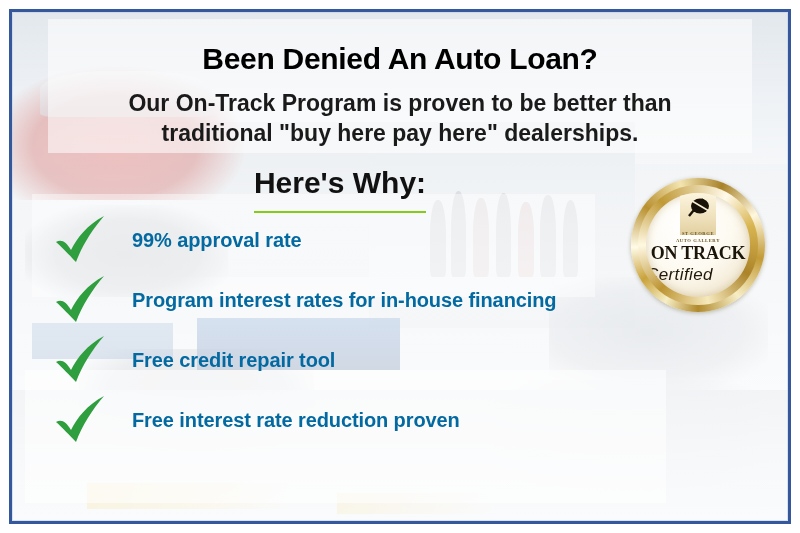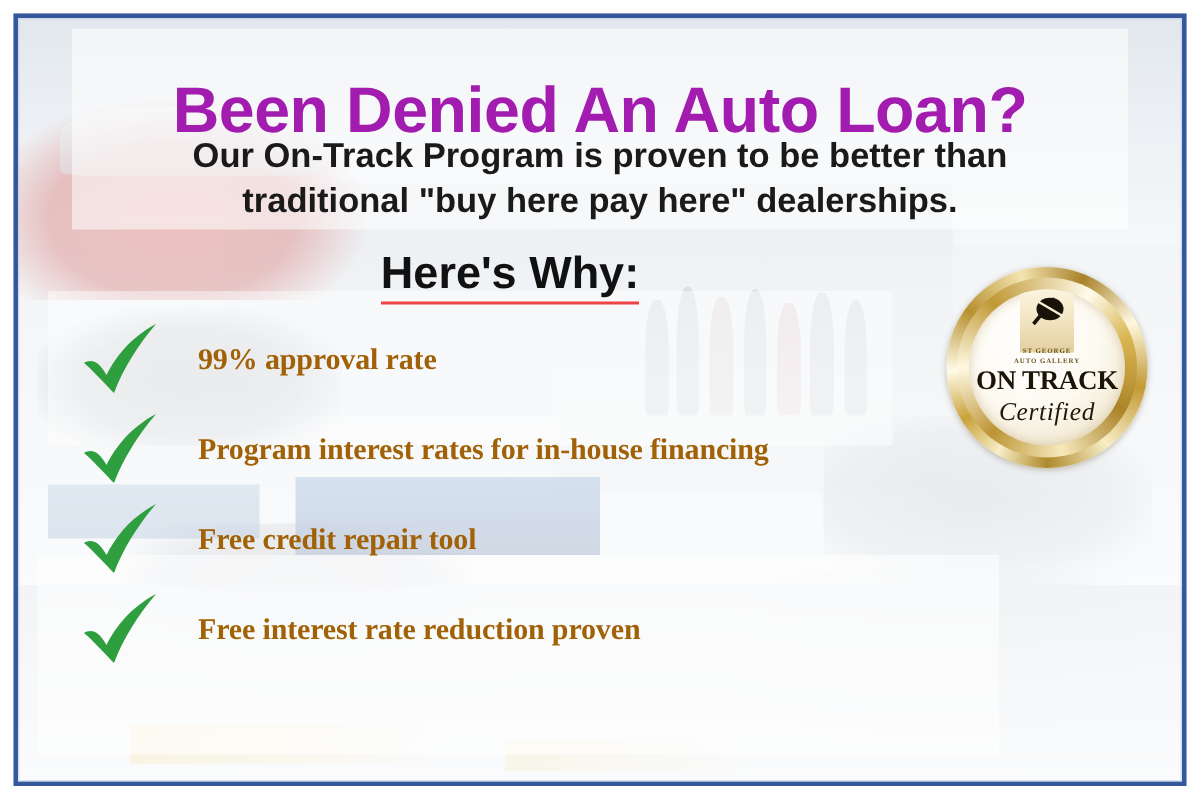--- a/index.html
+++ b/index.html
@@ -164,24 +164,24 @@
     position: absolute;
     left: 0; top: 0; width: 100%; height: 100%;
   }
 
   .headline {
     position: absolute;
     top: 22px;
     left: 0;
     width: 100%;
     text-align: center;
-    font-size: 43px;
+    font-size: 30px;
     font-weight: bold;
     letter-spacing: -0.3px;
-    color: #a21caf;
+    color: #000000;
     font-family: "Liberation Sans", sans-serif;
     line-height: 1.1;
   }
 
   .subhead {
     position: absolute;
     top: 88px;
     left: 0;
     width: 100%;
     text-align: center;
@@ -198,22 +198,22 @@
     top: 166px;
     left: 0;
     width: 100%;
     text-align: center;
   }
   .heres-why span {
     display: inline-block;
     font-size: 30px;
     font-weight: bold;
     color: #111111;
-    border-bottom: 2px solid #ef4444;
-    padding-bottom: 1px;
+    border-bottom: 2px solid #84cc16;
+    padding-bottom: 11px;
     margin-left: -120px;
   }
 
   .benefits {
     position: absolute;
     top: 210px;
     left: 52px;
     width: 600px;
   }
   .benefit-row {
@@ -226,24 +226,24 @@
     position: relative;
     width: 58px;
     height: 56px;
     flex: 0 0 58px;
     margin-right: 22px;
   }
   .check svg { display: block; }
   .benefit-text {
     font-size: 20px;
     font-weight: bold;
-    color: #a16207;
+    color: #0369a1;
     letter-spacing: -0.1px;
     white-space: nowrap;
-    font-family: Liberation Serif, serif;
+    font-family: Liberation Sans, sans-serif;
   }
 
   
   .seal {
     position: absolute;
     left: 631px;
     top: 178px;
     width: 134px;
     height: 134px;
   }
@@ -309,25 +309,25 @@
     font-size: 18px;
     font-weight: bold;
     letter-spacing: -0.2px;
     color: #1b1408;
     font-family: Liberation Serif, serif;
   }
   .seal-script {
     position: absolute;
     left: 0; right: 0;
     top: 72px;
-    text-align: center;
+    text-align: left;
     font-size: 17px;
     font-style: italic;
     color: #20180a;
-    font-family: Liberation Serif, serif;
+    font-family: Liberation Sans, sans-serif;
     letter-spacing: 0.4px;
   }
 </style>
 </head>
 <body>
 
 <div id="ad-banner">
 
   <div class="photo-layer">
     <div class="bg-sky"></div>

